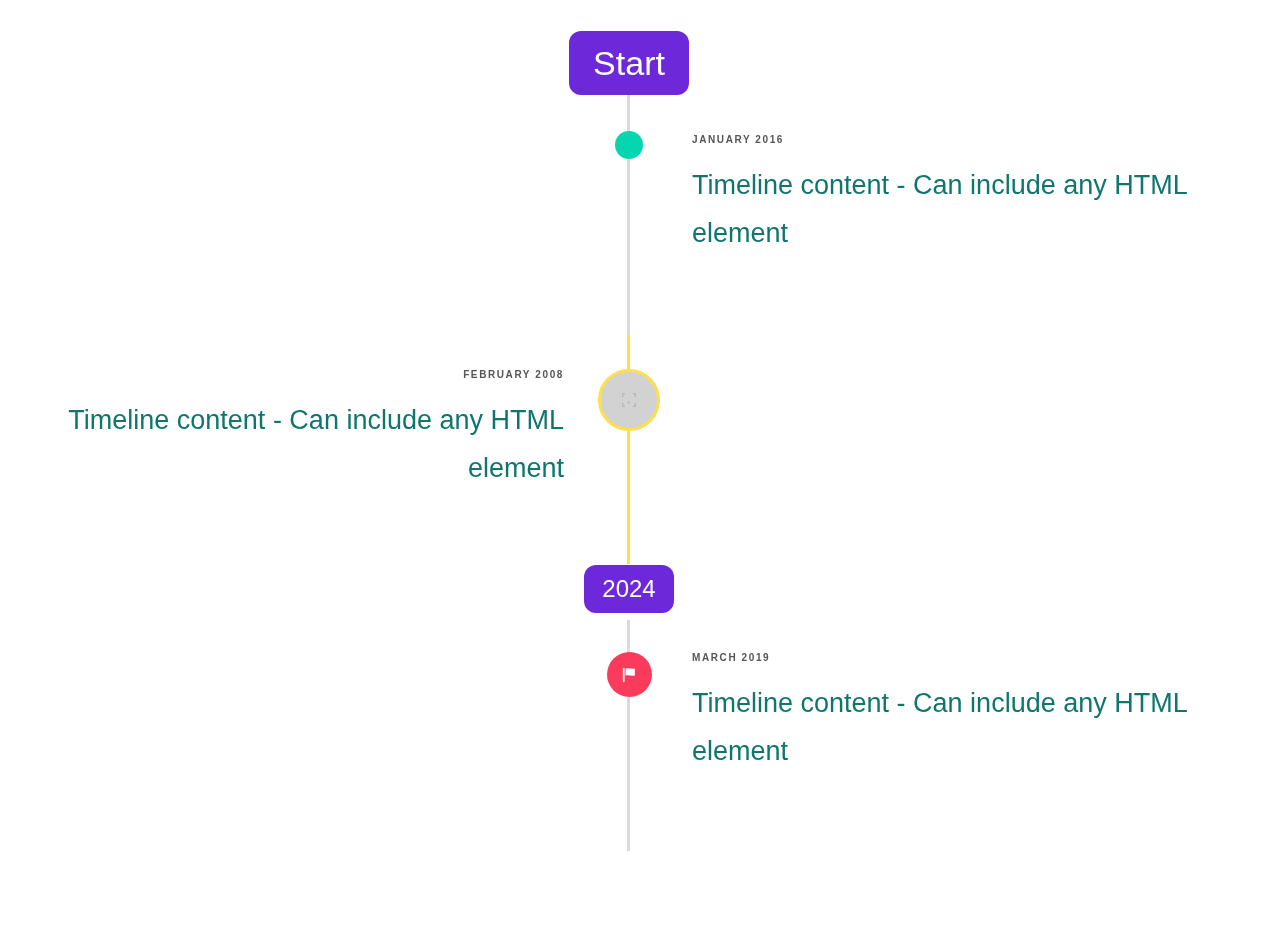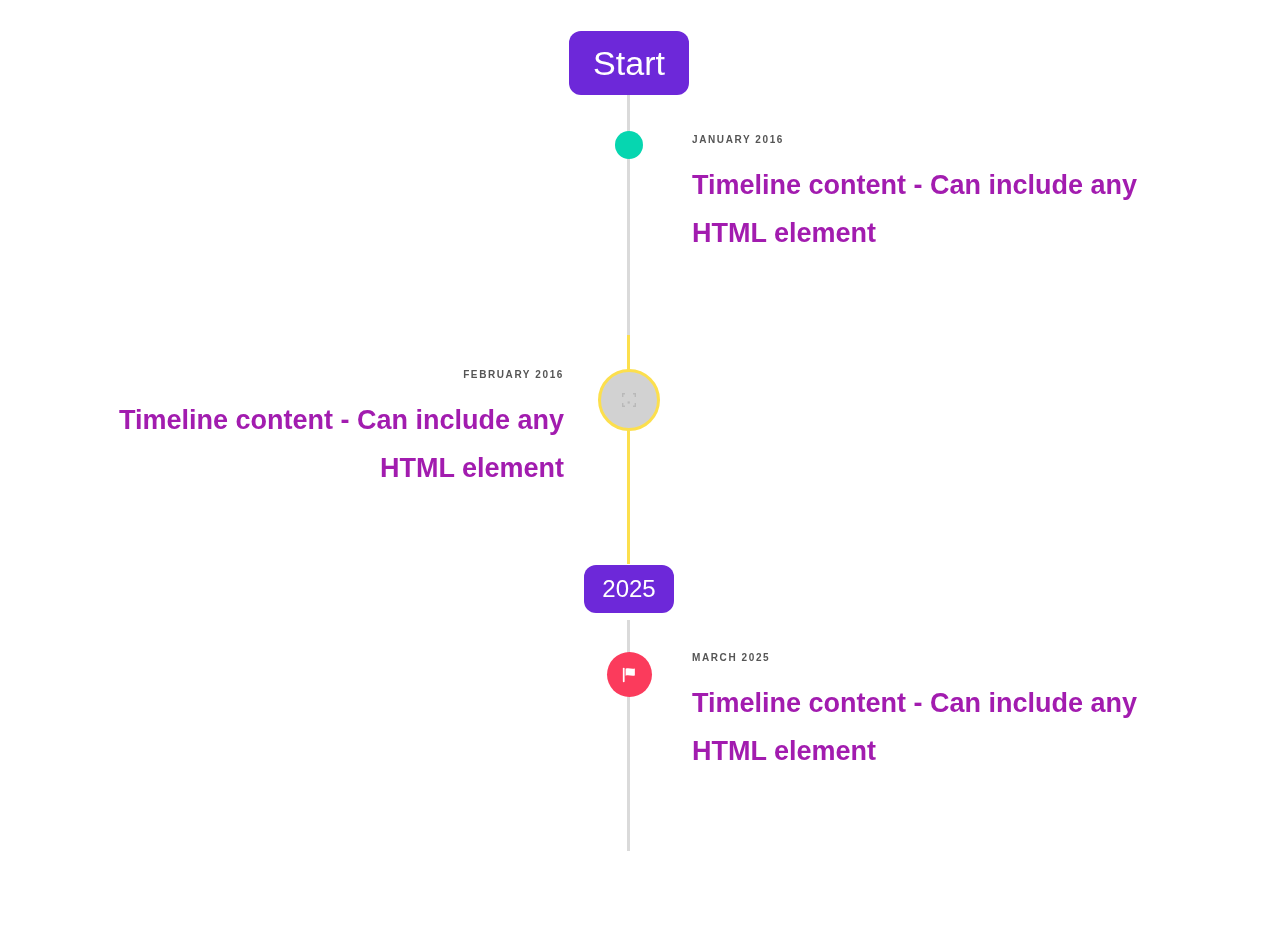--- a/index.html
+++ b/index.html
@@ -126,22 +126,22 @@
   .entry-date {
     font-size: 10px;
     font-weight: 700;
     letter-spacing: 1.6px;
     color: #555555;
     margin: 0 0 16px 0;
     line-height: 1.1;
   }
   .entry-body {
     font-size: 27px;
-    font-weight: 700;
-    color: #a21caf;
+    font-weight: 400;
+    color: #0f766e;
     line-height: 1.78;
     margin: 0;
   }
 
   .entry-jan { top: 134px; }
   .entry-feb { top: 369px; }
   .entry-mar { top: 652px; }
 </style>
 </head>
 <body>
@@ -166,32 +166,32 @@
     <svg class="broken-img-glyph" viewBox="0 0 16 16">
       <path fill="#8d8d8d" d="M1 1h3v1.4H2.4V5H1V1z"></path>
       <path fill="#8d8d8d" d="M12 1h3v4h-1.4V2.4H12V1z"></path>
       <path fill="#8d8d8d" d="M1 11h1.4v2.6H4V15H1v-4z"></path>
       <path fill="#8d8d8d" d="M13.6 11H15v4h-3v-1.4h1.6V11z"></path>
       <rect fill="#8d8d8d" x="6.6" y="9.4" width="2.2" height="2.2"></rect>
     </svg>
   </div>
 
   <div class="entry left entry-feb">
-    <p class="entry-date">FEBRUARY 2016</p>
+    <p class="entry-date">FEBRUARY 2008</p>
     <p class="entry-body">Timeline content - Can include any HTML element</p>
   </div>
 
-  <div class="badge small badge-year">2025</div>
+  <div class="badge small badge-year">2024</div>
 
   <div class="marker marker-flag">
     <svg class="flag-glyph" viewBox="0 0 24 24">
       <rect x="4.2" y="4" width="1.9" height="16" rx="0.9" fill="#ffffff"></rect>
       <path fill="#ffffff" d="M7.2 5.1c3.6-1.6 6.5 1.1 10.1-0.2v7.6c-3.6 1.3-6.5-1.4-10.1 0.2V5.1z"></path>
     </svg>
   </div>
 
   <div class="entry right entry-mar">
-    <p class="entry-date">MARCH 2025</p>
+    <p class="entry-date">MARCH 2019</p>
     <p class="entry-body">Timeline content - Can include any HTML element</p>
   </div>
 
 
 </div>
 
 </body></html>

